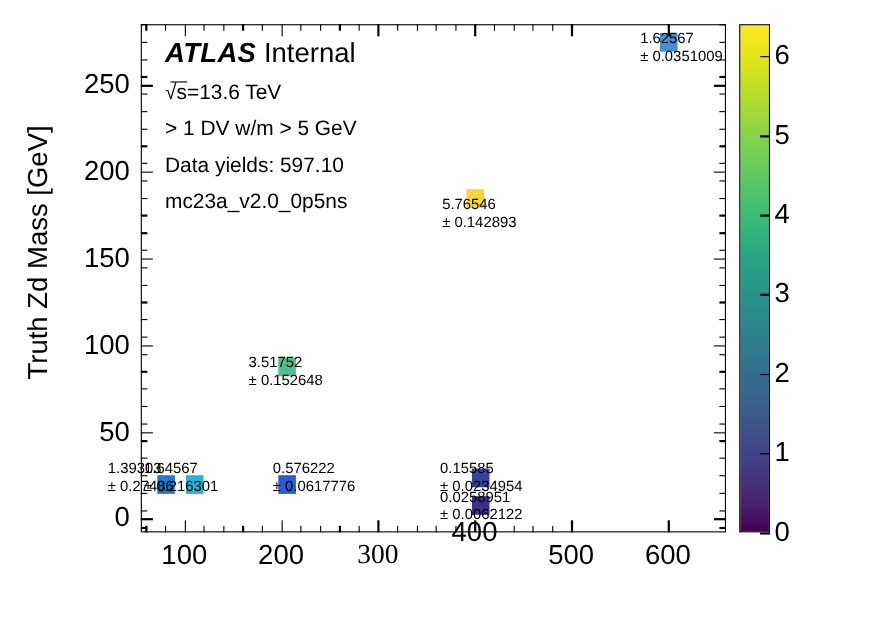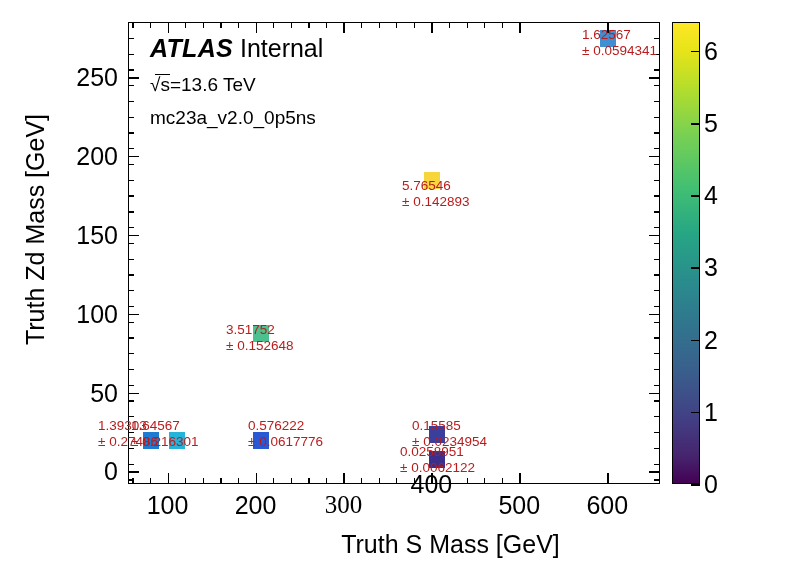--- a/index.html
+++ b/index.html
@@ -79,21 +79,21 @@
   .legtxt{font-size:19px;}
   .rad{display:inline-block;position:relative;}
   .rad .bar{
     position:absolute;left:5px;top:-1px;right:0px;height:1.3px;background:#000;
   }
 
   
   .ann{
     position:absolute;
     font-size:13.5px;
-    color:#b91c1c;
+    color:#000000;
     line-height:1.18;
     white-space:nowrap;
   }
 
   
   #cbar{
     position:absolute;
     left:672px;top:22px;
     width:28px;height:462px;
     border:1.1px solid #000;
@@ -264,21 +264,21 @@
       <div class="ylab" style="left: 66px; width: 52px; top: 392.546px;">50</div>
       <div class="ylab" style="left: 66px; width: 52px; top: 313.706px;">100</div>
       <div class="ylab" style="left: 66px; width: 52px; top: 234.867px;">150</div>
       <div class="ylab" style="left: 66px; width: 52px; top: 156.027px;">200</div>
       <div class="ylab" style="left: 66px; width: 52px; top: 77.1877px;">250</div>
     </div>
 
   <div id="annlayer">
       <div class="ann" style="left: 582px; top: 27px;">
         <div>1.62567</div>
-        <div>± 0.0594341</div>
+        <div>± 0.0351009</div>
       </div>
       <div class="ann" style="left: 402px; top: 178px;">
         <div>5.76546</div>
         <div>± 0.142893</div>
       </div>
       <div class="ann" style="left: 226px; top: 322px;">
         <div>3.51752</div>
         <div>± 0.152648</div>
       </div>
       <div class="ann" style="left: 98px; top: 418px;">
@@ -286,42 +286,43 @@
         <div>± 0.27486</div>
       </div>
       <div class="ann" style="left: 131px; top: 418px;">
         <div>1.64567</div>
         <div>± 0.216301</div>
       </div>
       <div class="ann" style="left: 248px; top: 418px;">
         <div>0.576222</div>
         <div>± 0.0617776</div>
       </div>
-      <div class="ann" style="left: 400px; top: 418px; margin-left: 12px;">
+      <div class="ann" style="left: 400px; top: 418px;">
         <div>0.15585</div>
         <div>± 0.0234954</div>
       </div>
       <div class="ann" style="left: 400px; top: 444px;">
         <div>0.0258951</div>
         <div>± 0.0062122</div>
       </div>
     </div>
 
   <div id="legend">
     <div class="line" id="atlas">
       <span class="bold">ATLAS</span>
       <span class="int">Internal</span>
     </div>
     <div class="line legtxt">
       <span class="rad">√<span class="bar"></span><span>s</span></span><span>=13.6 TeV</span>
     </div>
+    <div class="line legtxt">&gt; 1 DV w/m &gt; 5 GeV</div>
+    <div class="line legtxt">Data yields: 597.10</div>
     <div class="line legtxt">mc23a_v2.0_0p5ns</div>
   </div>
 
-  <div id="xtitle">Truth S Mass [GeV]</div>
   <div id="ytitle">Truth Zd Mass [GeV]</div>
 
   <div id="cbar"></div>
   <div id="cbarticks">
       <div class="cbtick" style="top: 462px;"></div>
       <div class="cbtick" style="top: 389.812px;"></div>
       <div class="cbtick" style="top: 317.625px;"></div>
       <div class="cbtick" style="top: 245.438px;"></div>
       <div class="cbtick" style="top: 173.25px;"></div>
       <div class="cbtick" style="top: 101.062px;"></div>

